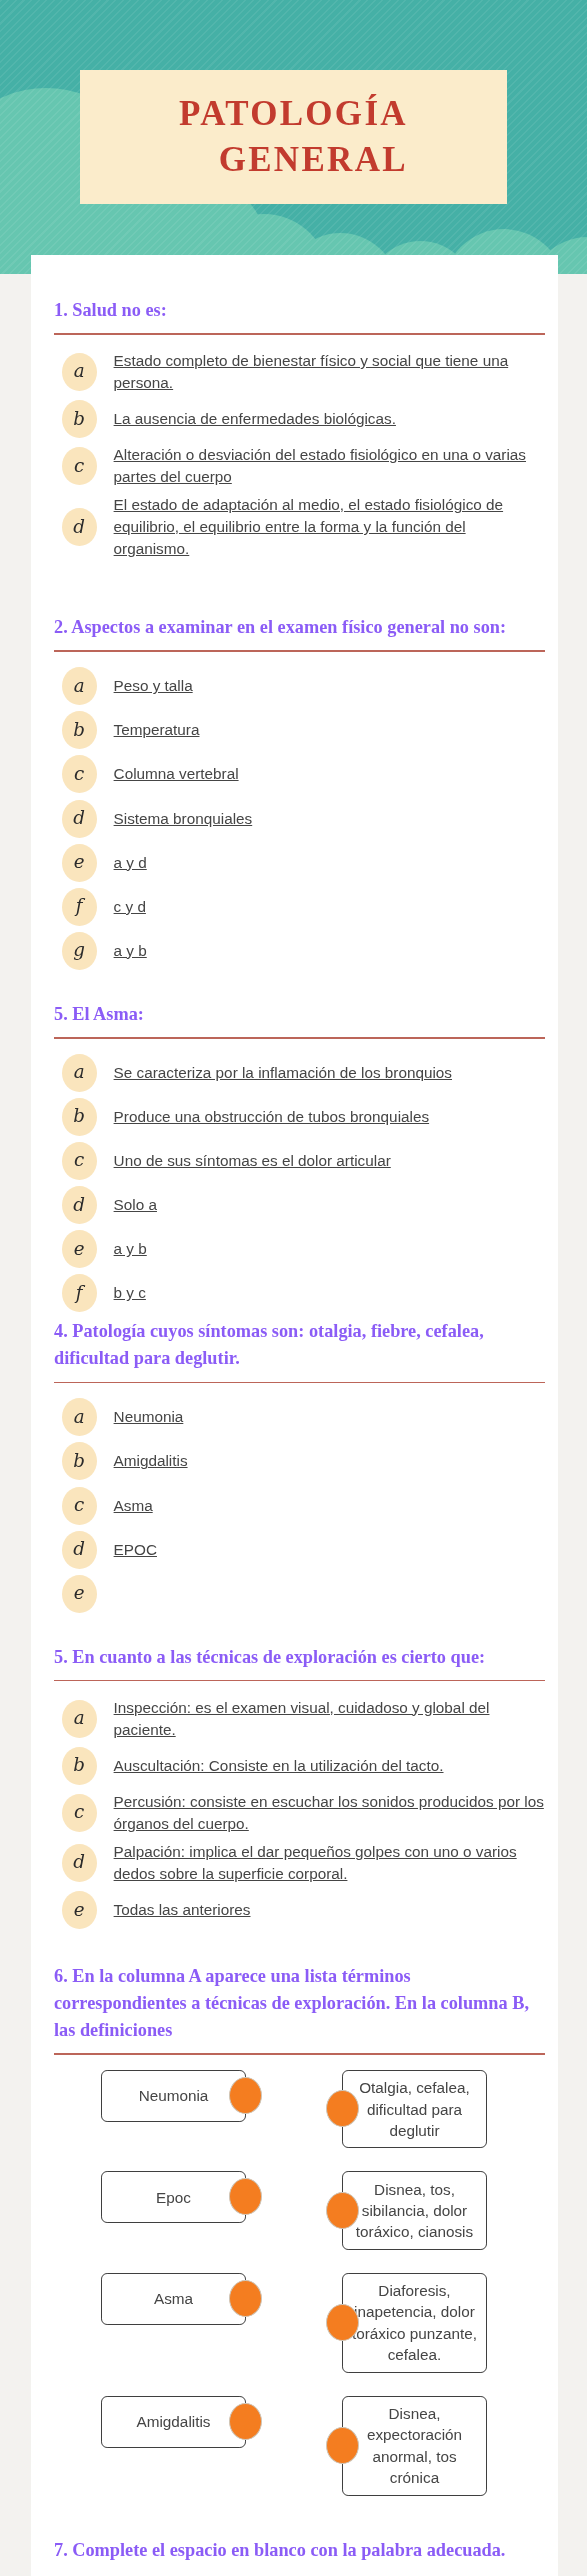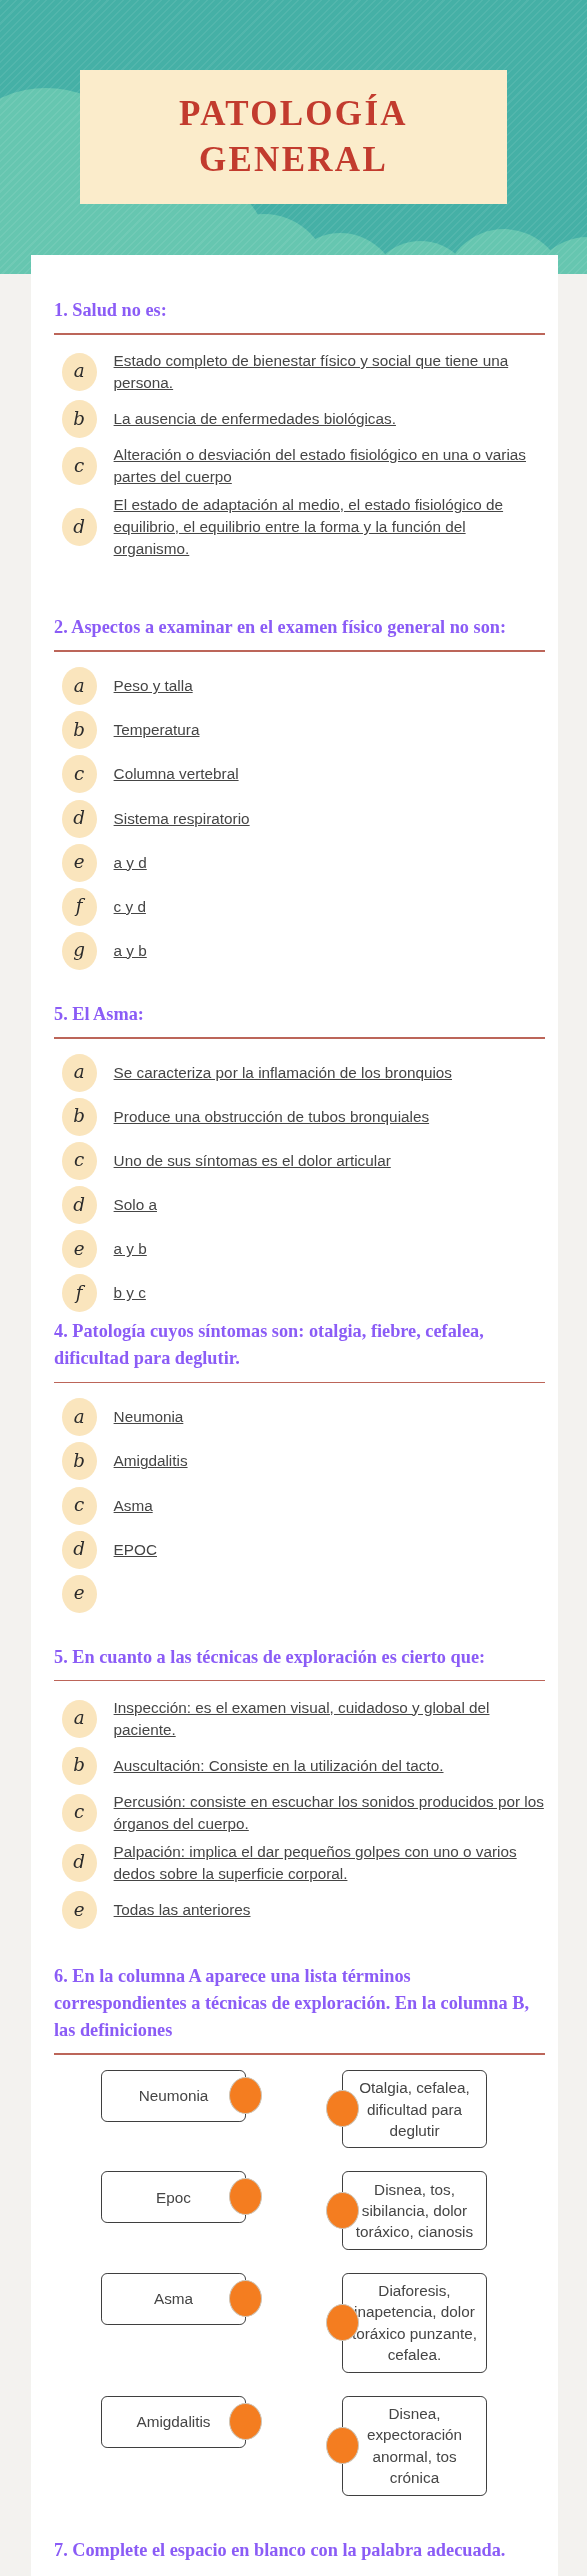--- a/index.html
+++ b/index.html
@@ -42,20 +42,21 @@
     text-align:center;
   }
   .title-box h1{
     margin:8px;
     font-family:"Liberation Serif", serif;
     font-weight:bold;
     font-size:35px;
     line-height:46px;
     letter-spacing:2.3px;
     color:#c23b2e;
+    text-align:right;
   }
   
   .panel{
     position:relative;
     width:527px;
     margin:-19px auto 0 31px;
     background:#ffffff;
     padding:42px 13px 24px 23px;
     box-sizing:border-box;
   }
@@ -212,21 +213,21 @@
     <div class="opt">
       <span class="bubble">
           <span class="letter">c</span>
         </span>
       <span class="otext">Columna vertebral</span>
     </div>
     <div class="opt">
       <span class="bubble">
           <span class="letter">d</span>
         </span>
-      <span class="otext">Sistema respiratorio</span>
+      <span class="otext">Sistema bronquiales</span>
     </div>
     <div class="opt">
       <span class="bubble">
           <span class="letter">e</span>
         </span>
       <span class="otext">a y d</span>
     </div>
     <div class="opt">
       <span class="bubble">
           <span class="letter">f</span>

